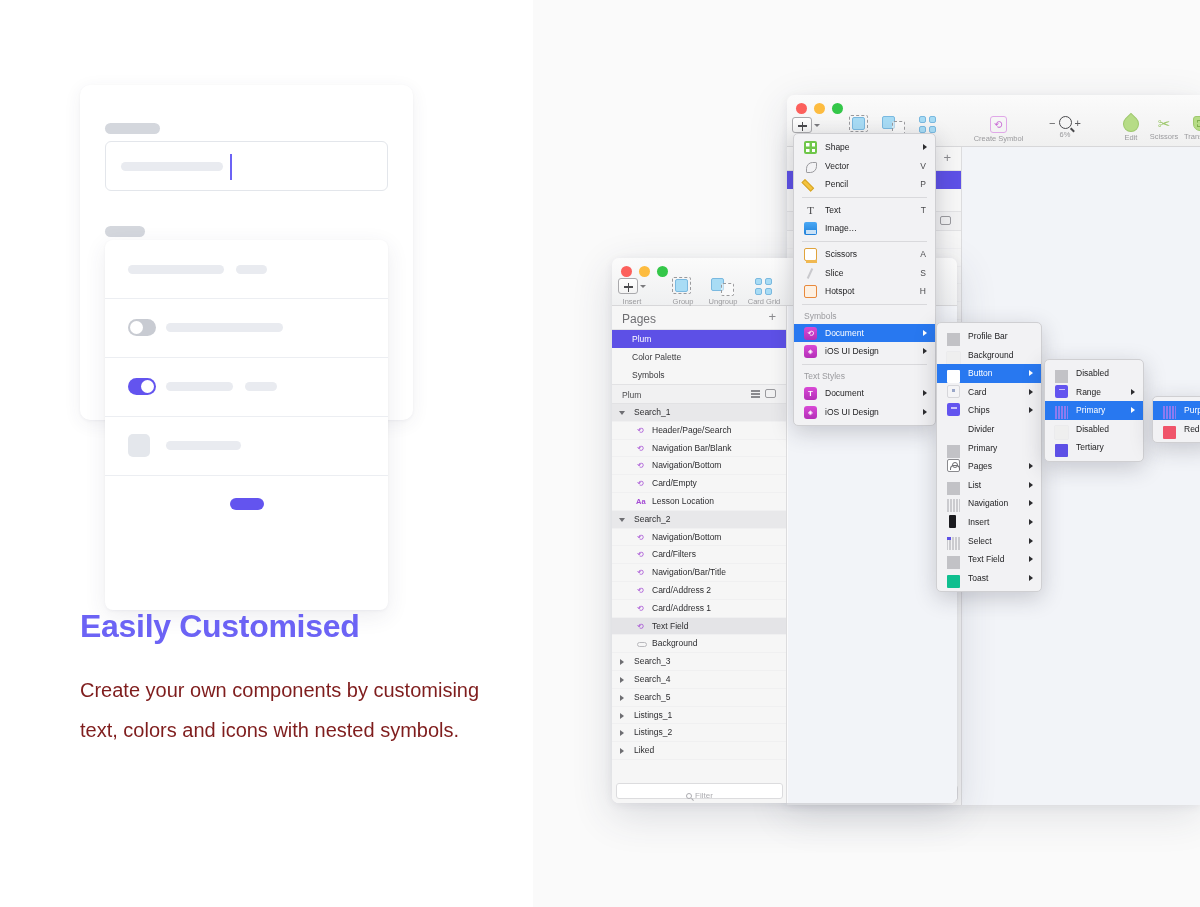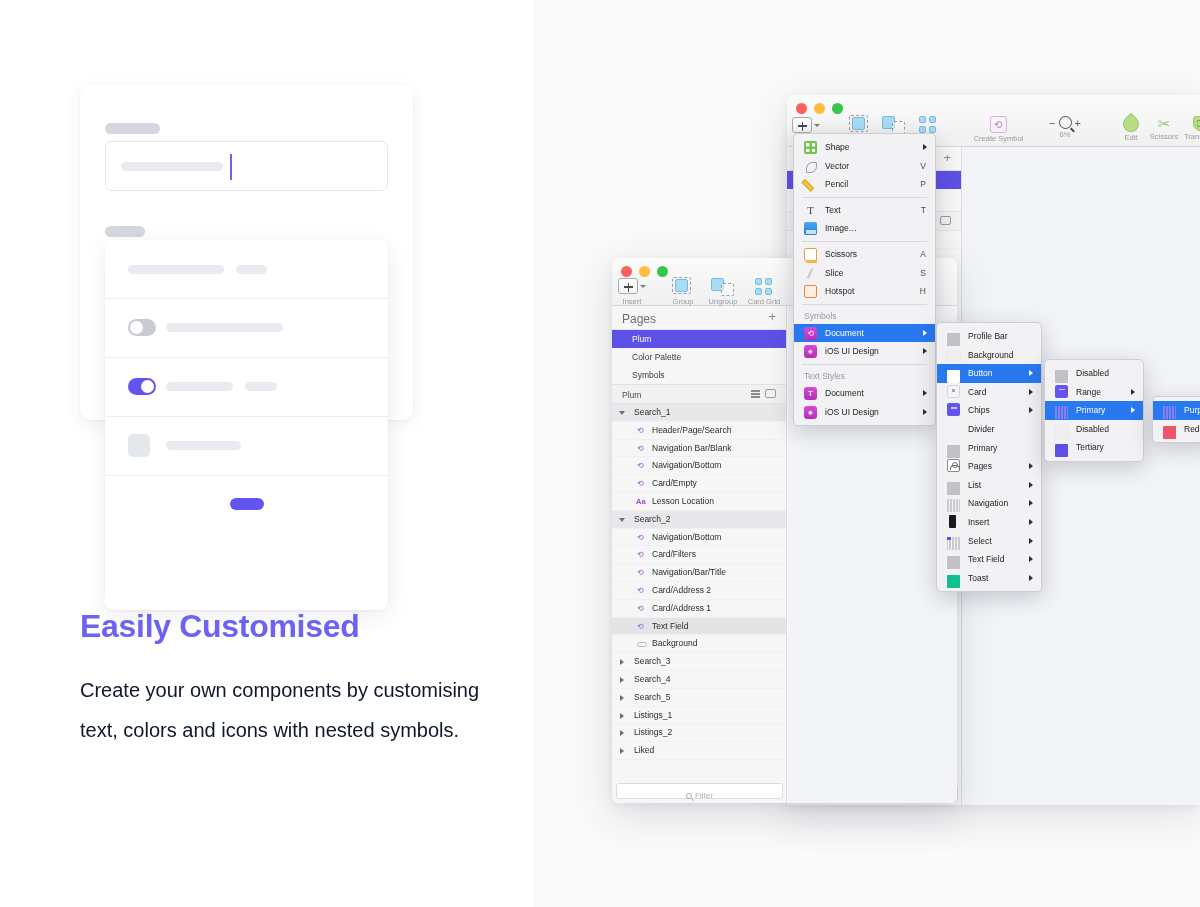--- a/index.html
+++ b/index.html
@@ -45,21 +45,21 @@
   .tg-on i { position:absolute; right:2px; top:2px; width:13px; height:13px; background:#fff; border-radius:50%; display:block; }
   .tg-bar { position:absolute; left:61px; top:24px; width:117px; height:9px; }
   .tg-bar2 { position:absolute; left:61px; top:24px; width:67px; height:9px; }
   .tg-bar3 { position:absolute; left:140px; top:24px; width:32px; height:9px; }
   .sq { position:absolute; left:23px; top:17px; width:22px; height:23px; background:#e4e7ec; border-radius:5px; }
   .sq-bar { position:absolute; left:61px; top:24px; width:75px; height:9px; }
   .pill-btn { position:absolute; left:50%; transform:translateX(-50%); top:22px; width:34px; height:12px; background:#6354ef; border-radius:6px; }
 
   
   .promo-h { position:absolute; left:80px; top:608px; font-size:32px; font-weight:bold; color:#6c63f5; letter-spacing:-.3px; }
-  .promo-p { position:absolute; left:80px; top:670px; width:400px; font-size:20px; line-height:40px; color:#0f172a; }
+  .promo-p { position:absolute; left:80px; top:670px; width:400px; font-size:20px; line-height:40px; color:#7f1d1d; }
 
   
   .win-outer {
     position:absolute; left:787px; top:95px; width:413px; height:710px;
     background:#f6f6f6; border-radius:7px 0 0 0; overflow:hidden;
     box-shadow:0 10px 40px rgba(50,55,80,.13), 0 2px 8px rgba(50,55,80,.07);
   }
   .tbar-outer {
     position:relative; height:52px; background:linear-gradient(#fbfbfb,#f0f0f0);
     border-bottom:1px solid #d7d7d9;

